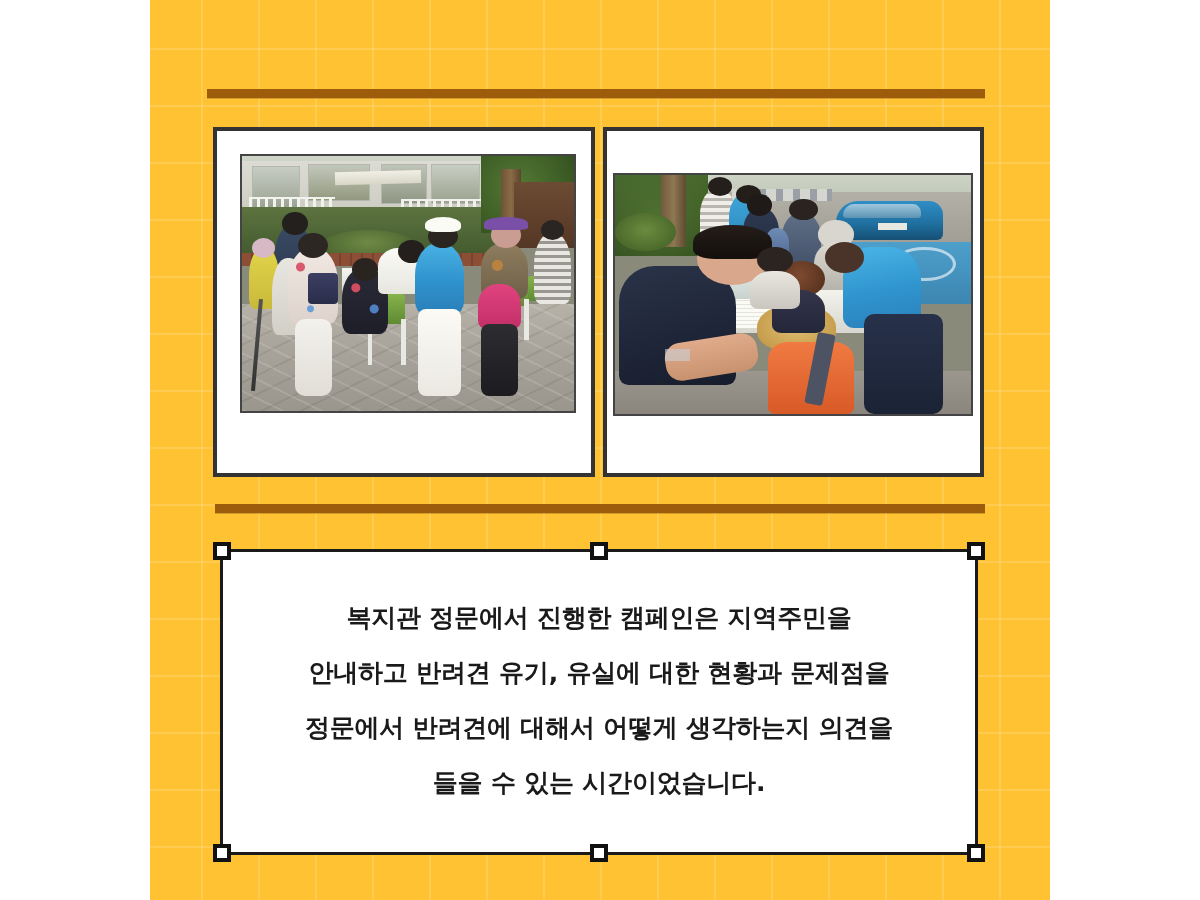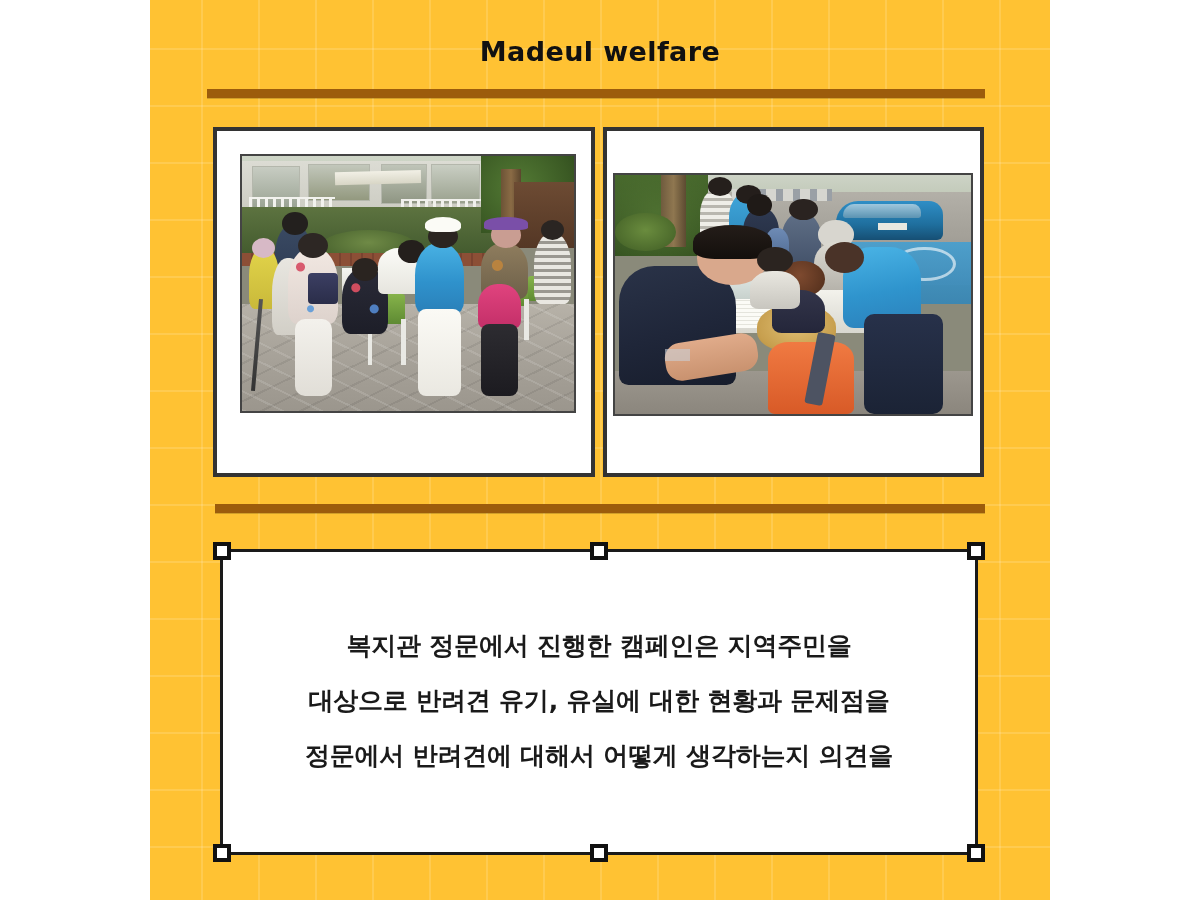--- a/index.html
+++ b/index.html
@@ -219,21 +219,20 @@
   .h-bm { left: calc(50% - 9px);    bottom: -10px; }
   .h-br { right: -10px;             bottom: -10px; }
 </style>
 </head>
 <body>
 
 <div id="stage">
 
   <div id="canvas">
 
-    <div id="title">Madeul welfare</div>
 
     <div class="divider" id="divider-top"></div>
 
     <div class="photo-frame" id="photo-frame-left">
       <div class="photo-inner">
         <div class="photo-art">
           <div class="pl lp-sky"></div>
           <div class="pl lp-building"></div>
           <div class="pl lp-win1"></div>
           <div class="pl lp-win2"></div>
@@ -406,22 +405,23 @@
                background:linear-gradient(180deg,#e9e7e0,#c8c6bf);"></div>
         </div>
       </div>
     </div>
 
     <div class="divider" id="divider-bottom"></div>
 
     <div id="text-box">
       <div id="text-lines">
         <div class="text-line">복지관 정문에서 진행한 캠페인은 지역주민을</div>
-        <div class="text-line">대상으로 반려견 유기, 유실에 대한 현황과 문제점을</div>
+        <div class="text-line">안내하고 반려견 유기, 유실에 대한 현황과 문제점을</div>
         <div class="text-line">정문에서 반려견에 대해서 어떻게 생각하는지 의견을</div>
+        <div class="text-line">들을 수 있는 시간이었습니다.</div>
       </div>
       <div class="handle h-tl"></div>
       <div class="handle h-tm"></div>
       <div class="handle h-tr"></div>
       <div class="handle h-bl"></div>
       <div class="handle h-bm"></div>
       <div class="handle h-br"></div>
     </div>
 
   </div>

